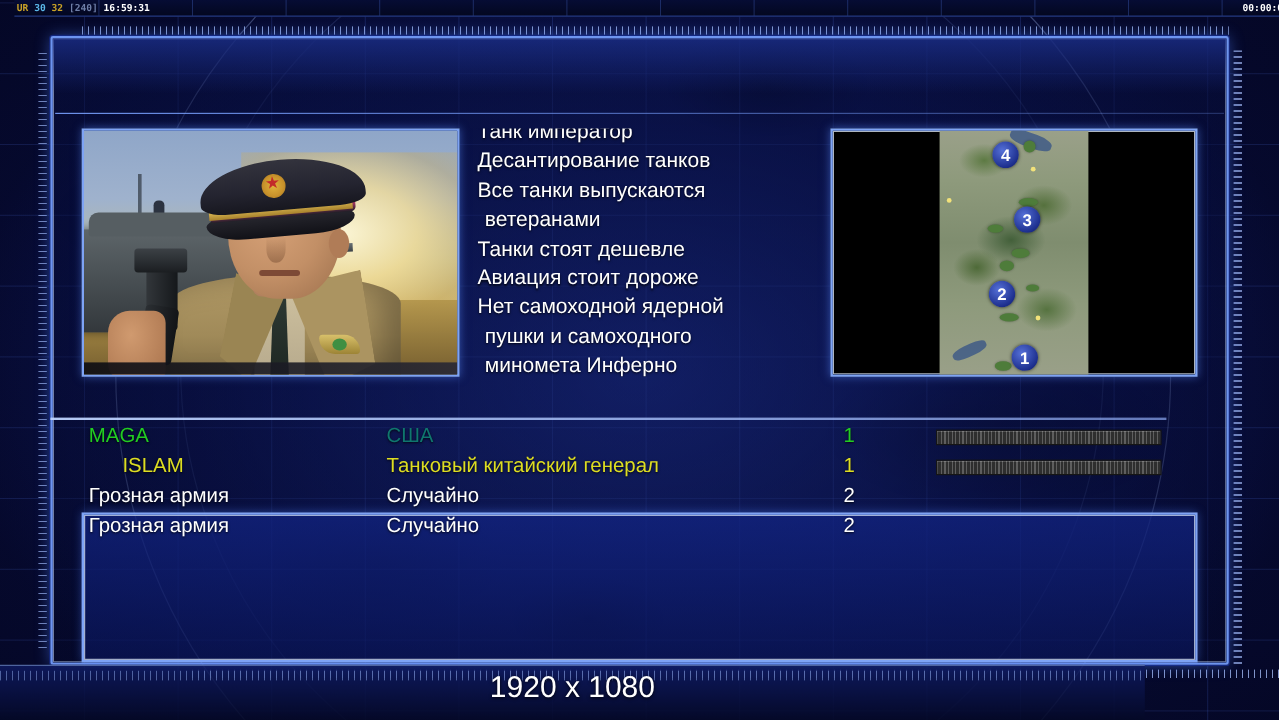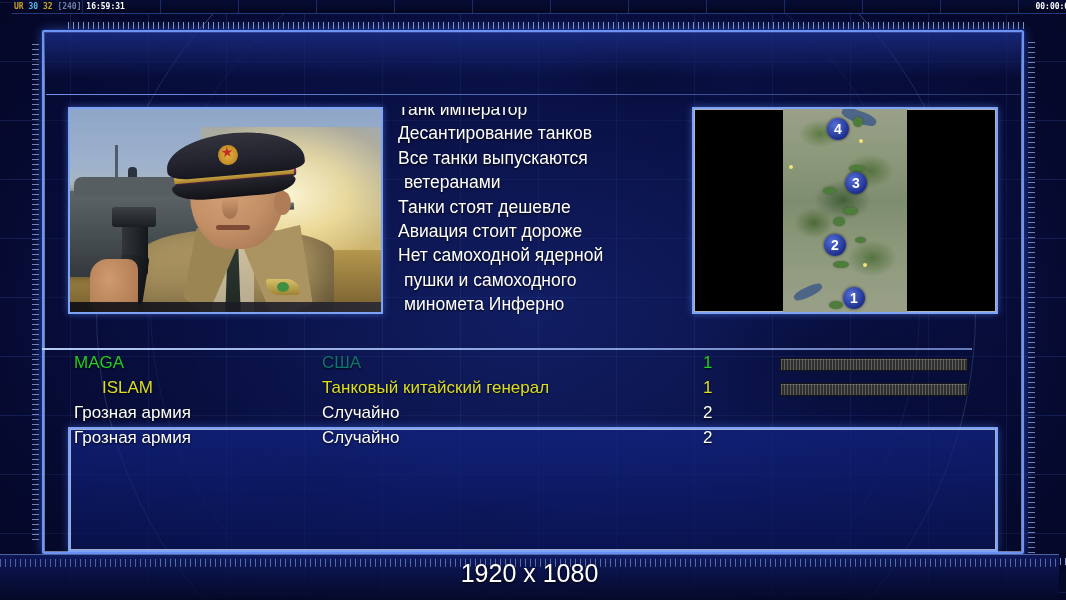--- a/index.html
+++ b/index.html
@@ -385,21 +385,21 @@
       repeating-linear-gradient(to right,
         #5e5e5e 0px, #5e5e5e 1px,
         #2e2e2e 1px, #2e2e2e 3px),
       linear-gradient(to bottom,#6a6a6a,#2a2a2a);
     border:1px solid #151515;
     box-shadow:inset 0 1px 0 rgba(255,255,255,.18);
   }
 
   
   #resbar{
-    position:absolute; left:0; top:554px; width:1059px; height:46px; z-index:20;
+    position:absolute; left:0; top:554px; width:954px; height:46px; z-index:20;
     background:linear-gradient(to bottom, rgba(14,26,96,.85), rgba(4,8,38,.9));
     border-top:1px solid rgba(140,175,255,.55);
   }
   #resbar .ticks{
     position:absolute; left:0; top:4px; width:100%; height:8px;
     background-image:repeating-linear-gradient(to right,
       rgba(160,190,255,.45) 0px, rgba(160,190,255,.45) 1px, transparent 1px, transparent 5px);
   }
   #res-text{
     position:absolute; left:0; top:4px; width:100%;

